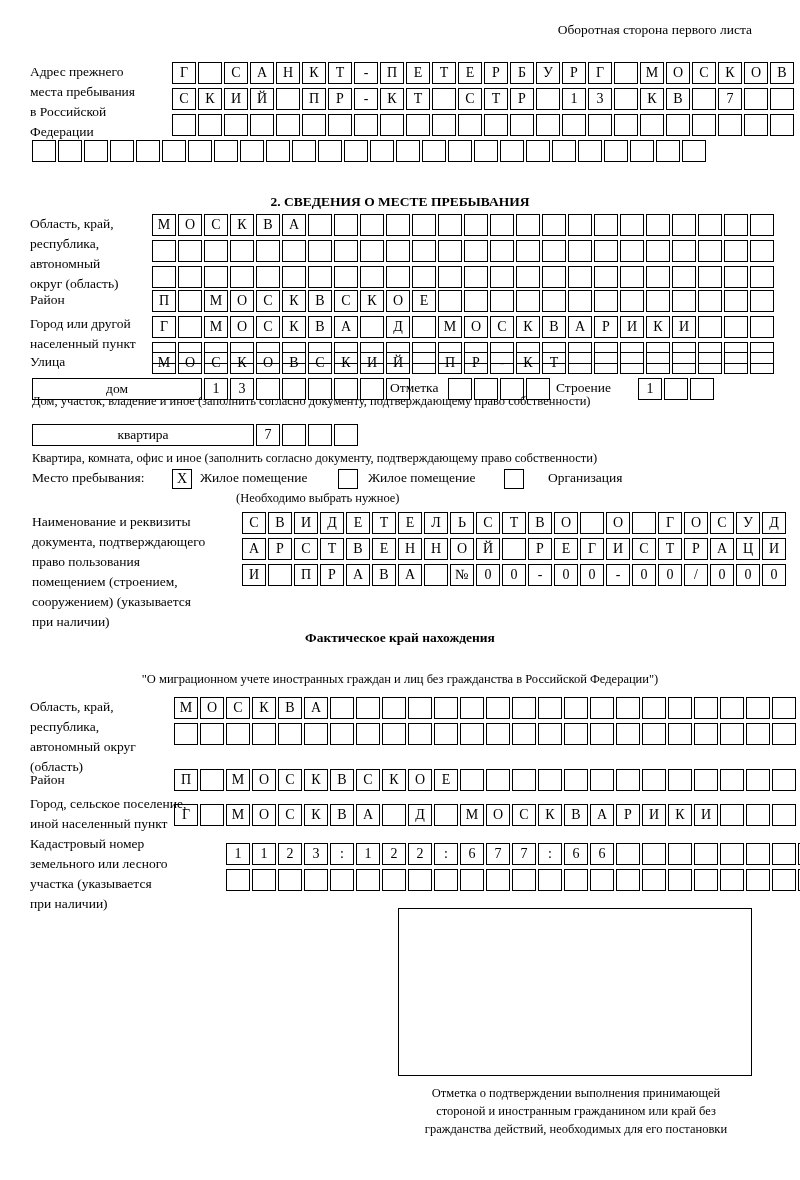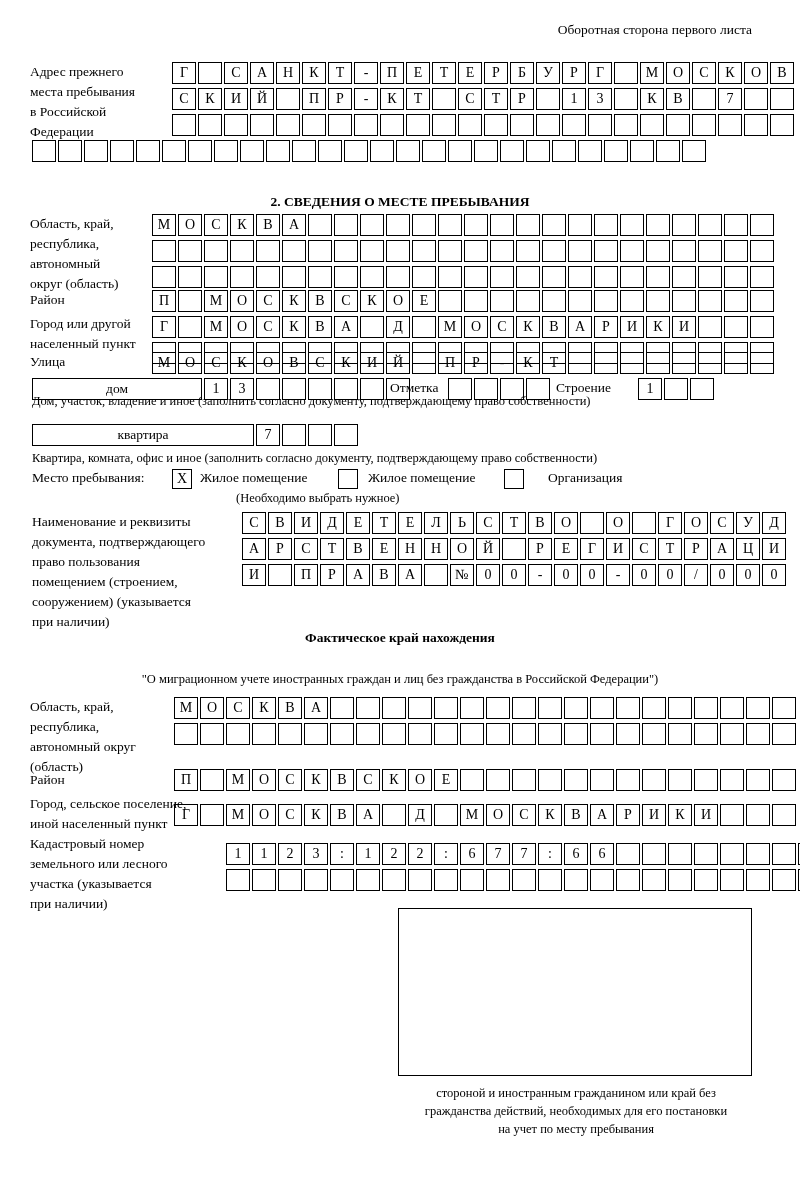--- a/index.html
+++ b/index.html
@@ -706,18 +706,18 @@
       <div class="cell blank" style="width: 24px;"></div>
       <div class="cell blank" style="width: 24px;"></div>
       <div class="cell blank" style="width: 24px;"></div>
       <div class="cell blank" style="width: 24px;"></div>
       <div class="cell blank" style="width: 24px;"></div>
       <div class="cell blank" style="width: 24px;"></div>
     </div>
 
   <div class="bigbox" style="left:398px; top:908px; width:354px; height:168px;"></div>
   <div class="footnote" style="left:388px; top:1084px; width:376px;">
+    <div>Отметка о подтверждении выполнения принимающей</div>
     <div>стороной и иностранным гражданином или край без</div>
     <div>гражданства действий, необходимых для его постановки</div>
-    <div>на учет по месту пребывания</div>
   </div>
 
 </div>
 
 </body></html>

